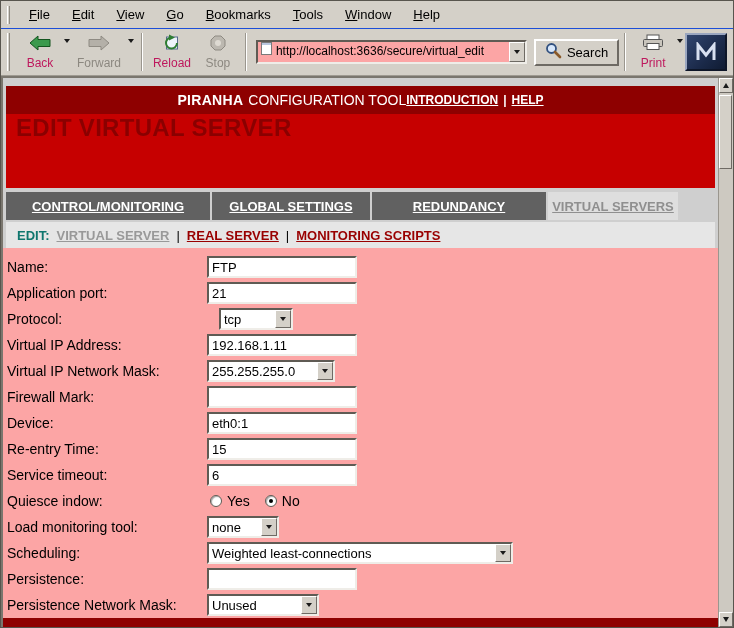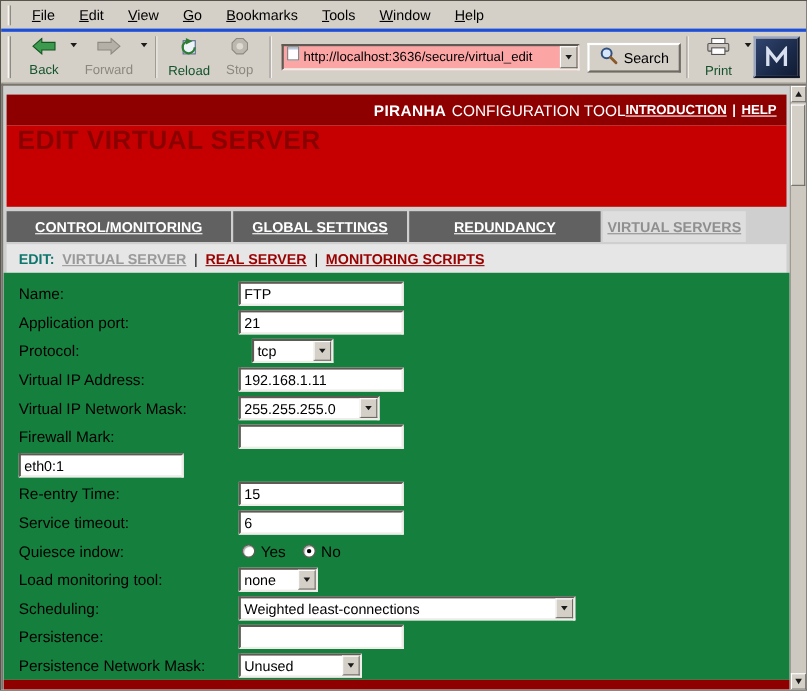--- a/index.html
+++ b/index.html
@@ -2,34 +2,34 @@
 <html><head>
 <meta charset="utf-8">
 <style>
   * { margin:0; padding:0; box-sizing:border-box; }
   html,body { font-family:"Liberation Sans",sans-serif; }
   .win { width:734px; height:628px; border:1px solid #58554e; background:#d4d0c8;
          display:flex; flex-direction:column; overflow:hidden; }
 
   
   .menubar { height:28px; flex:none; display:flex; align-items:center; padding-left:6px;
-             border-bottom:3px solid #1d4ed8; background:#d4d0c8; }
+             border-bottom:1px solid #1d4ed8; background:#d4d0c8; }
   .grippy { width:3px; height:18px; border-left:1px solid #ffffff; border-right:1px solid #8e8a82; margin-right:8px; }
   .menu-item { font-size:13px; color:#000; padding:4px 11px; white-space:nowrap; }
   .mn { text-decoration:underline; }
 
   
   .toolbar { height:47px; flex:none; display:flex; align-items:center; padding:0 6px;
              border-bottom:1px solid #9e9a91; background:#d4d0c8; }
   .grippy.tall { height:38px; }
   .vsep { width:2px; height:38px; border-left:1px solid #9a968e; border-right:1px solid #ffffff; margin:0 5px; }
   .tb-group { display:flex; align-items:center; }
   .tb-btn { display:flex; flex-direction:column; align-items:center; justify-content:center;
             padding:2px 5px; min-width:44px; height:42px; }
-  .tb-label { font-size:12px; color:#14532d; margin-top:1px; }
+  .tb-label { font-size:12px; color:#be185d; margin-top:1px; }
   .tb-btn.disabled .tb-label { color:#8c8880; }
   .dd { width:0; height:0; border-left:3.5px solid transparent; border-right:3.5px solid transparent;
         border-top:4px solid #1a1a1a; }
   .dd-wrap { padding:2px 2px; align-self:flex-start; margin-top:10px; }
 
   .urlbox { display:flex; align-items:flex-start; width:272px; height:24px; background:#fca5a5; margin-left:4px;
             border:2px solid; border-color:#5f5b54 #efede8 #efede8 #5f5b54; }
   .url-page { width:11px; height:13px; background:#fff; border:1px solid #7a7a7a; margin:0 4px 0 3px; flex:none;
               box-shadow:inset 0 2px 0 #b9c6de; }
   .url-input { flex:1; border:none; outline:none; font:12px "Liberation Sans",sans-serif; color:#000;
@@ -46,21 +46,21 @@
               background:linear-gradient(135deg,#31456f 0%,#1b2a4a 60%,#101c33 100%);
               border:2px solid; border-color:#9aa6c0 #0e1628 #0e1628 #9aa6c0;
               display:flex; align-items:center; justify-content:center; }
 
   
   .viewport { flex:1; display:flex; border-top:2px solid #7a766e; border-left:2px solid #7a766e;
               background:#cfcfcf; overflow:hidden; }
   .pagecol { flex:1; overflow:hidden; background:#cfcfcf; padding:8px 3px 0 3px; }
 
   
-  .ph-header { height:28px; background:#8e0000; color:#fff; display:flex; justify-content:flex-end;
+  .ph-header { height:28px; background:#8e0000; color:#fff; display:flex; justify-content:center;
                align-items:center; padding:0 9px; font-size:14px; }
   .brand-bold { font-weight:bold; margin-right:5px; letter-spacing:.3px; }
   .ph-links { font-size:12px; font-weight:bold; display:flex; gap:5px; align-items:center; }
   .ph-links .lnk { color:#ffffff; text-decoration:underline; cursor:pointer; }
 
   .ph-band { height:74px; background:#c60000; display:flex; align-items:flex-start; }
   .ph-title { font-size:24px; font-weight:bold; color:#8a0000; padding:0 0 7px 10px; letter-spacing:.3px; }
 
   .ph-tabs { display:flex; height:28px; margin-top:4px; background:#cfcfcf; }
   .tab { background:#616161; color:#fff; font-weight:bold; font-size:13px; text-decoration:underline;
@@ -68,21 +68,21 @@
   .tab.w1 { width:204px; } .tab.w2 { width:158px; } .tab.w3 { width:174px; } .tab.w4 { width:130px; margin-right:0; }
   .tab.active { background:#dedede; color:#8f8f8f; }
 
   .ph-subnav { height:26px; background:#e6e6e6; margin-top:2px; display:flex; align-items:center;
                gap:7px; padding-left:11px; font-size:13px; font-weight:bold; }
   .sn-prefix { color:#0f766e; }
   .sn-sep { color:#000; font-weight:normal; }
   .sn-link { color:#990000; text-decoration:underline; cursor:pointer; }
   .sn-link.current { color:#999999; }
 
-  .ph-form { background:#15803d; margin:0 -3px; padding:6px 0 0 14px; min-height:370px; }
+  .ph-form { background:#fca5a5; margin:0 -3px; padding:6px 0 0 4px; min-height:370px; }
   .frow { display:flex; align-items:center; height:26px; }
   .flabel { width:200px; font-size:14px; color:#000; flex:none; }
   .tinput { width:150px; height:22px; background:#fff; color:#000; padding:0 3px;
             border:2px solid; border-color:#5f5b54 #efede8 #efede8 #5f5b54;
             font:13px "Liberation Sans",sans-serif; }
   .fselect { height:22px; background:#fff; display:flex; align-items:center;
              border:2px solid; border-color:#5f5b54 #efede8 #efede8 #5f5b54; cursor:pointer; }
   .sel-text { flex:1; font-size:13px; color:#000; padding-left:3px; white-space:nowrap; overflow:hidden; }
   .sel-btn { width:16px; height:18px; background:#d4d0c8; flex:none; margin-right:0;
              border:1px solid; border-color:#ffffff #6e6a64 #6e6a64 #ffffff;
@@ -278,20 +278,21 @@
               </span>
           </div>
         </div>
 
         <div class="frow">
           <span class="flabel">Firewall Mark:</span>
           <input class="tinput" value="" style="">
         </div>
 
         <div class="frow">
+          <span class="flabel">Device:</span>
           <input class="tinput" value="eth0:1" style="">
         </div>
 
         <div class="frow">
           <span class="flabel">Re-entry Time:</span>
           <input class="tinput" value="15" style="">
         </div>
 
         <div class="frow">
           <span class="flabel">Service timeout:</span>

